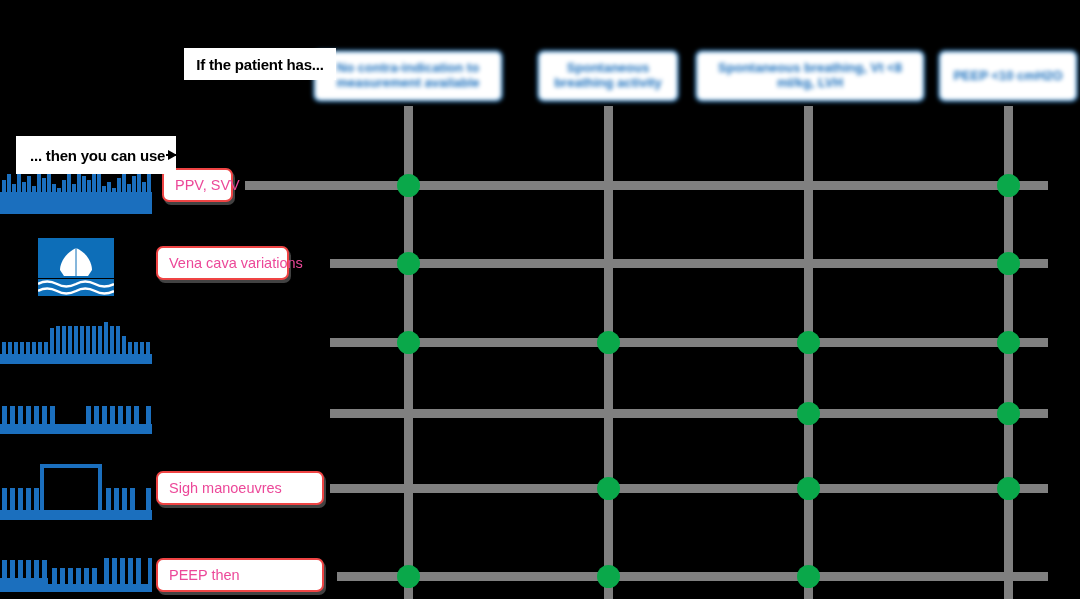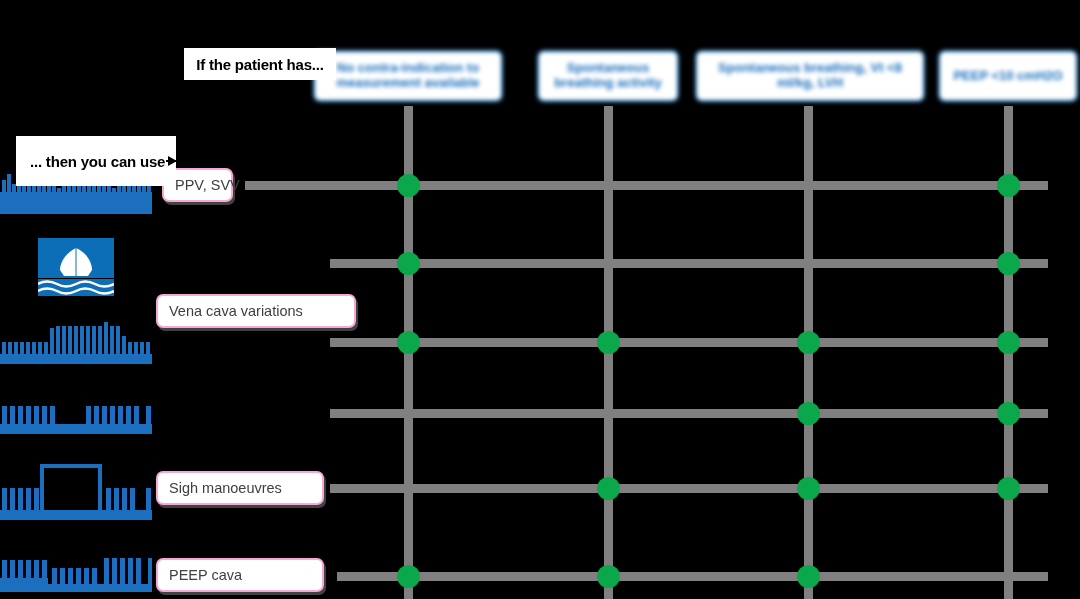--- a/index.html
+++ b/index.html
@@ -28,21 +28,21 @@
     font-weight: bold;
     letter-spacing: -0.2px;
     white-space: nowrap;
     margin-top: 48px;
   }
   #callout-patient {
     left: 184px; top: 0px; width: 152px; height: 32px;
     font-size: 15px;
   }
   #callout-use {
-    left: 16px; top: 88px; width: 160px; height: 50px;
+    left: 16px; top: 88px; width: 160px; height: 38px;
     font-size: 15px;
     justify-content: flex-start;
     padding-left: 14px;
   }
   .arrow-tail {
     display: inline-block;
     width: 18px; height: 2px;
     background: #000;
     position: relative;
     margin-left: 1px;
@@ -72,27 +72,27 @@
     font-size: 13px;
     line-height: 1.15;
     padding: 2px 6px;
     filter: blur(2.1px);
   }
 
   
   .row-label {
     position: absolute;
     height: 34px;
-    border: 2px solid #f9a8d4;
+    border: 2px solid #ef4444;
     border-radius: 7px;
     background: #ffffff;
     display: flex;
     align-items: center;
     padding-left: 11px;
-    color: #404040;
+    color: #ec4899;
     font-size: 14.5px;
     white-space: nowrap;
     box-shadow: 2px 3px 0 rgba(120,120,120,0.55);
   }
 
   
   .vline {
     position: absolute;
     width: 9px;
     background: #808080;
@@ -316,28 +316,28 @@
           <rect x="128" y="10" width="5" height="34"></rect>
         <rect x="136" y="10" width="5" height="34"></rect>
           <rect x="148" y="10" width="4" height="34"></rect>
       </g>
     </svg>
   </div>
 
   <div class="row-label" id="rowl-0" style="left: 162px; top: 168px; width: 71px;">
     <span>PPV, SVV</span>
   </div>
-  <div class="row-label" id="rowl-1" style="left: 156px; top: 246px; width: 200px; margin-top: 48px;">
+  <div class="row-label" id="rowl-1" style="left: 156px; top: 246px; width: 133px;">
     <span>Vena cava variations</span>
   </div>
   <div class="row-label" id="rowl-4" style="left: 156px; top: 471px; width: 168px;">
     <span>Sigh manoeuvres</span>
   </div>
   <div class="row-label" id="rowl-5" style="left: 156px; top: 558px; width: 168px;">
-    <span>PEEP cava</span>
+    <span>PEEP then</span>
   </div>
 
   <div class="callout" id="callout-patient">
     <span>If the patient has...</span>
   </div>
   <div class="callout" id="callout-use">
     <span>... then you can use</span>
       <span class="arrow-tail"></span>
   </div>
 

